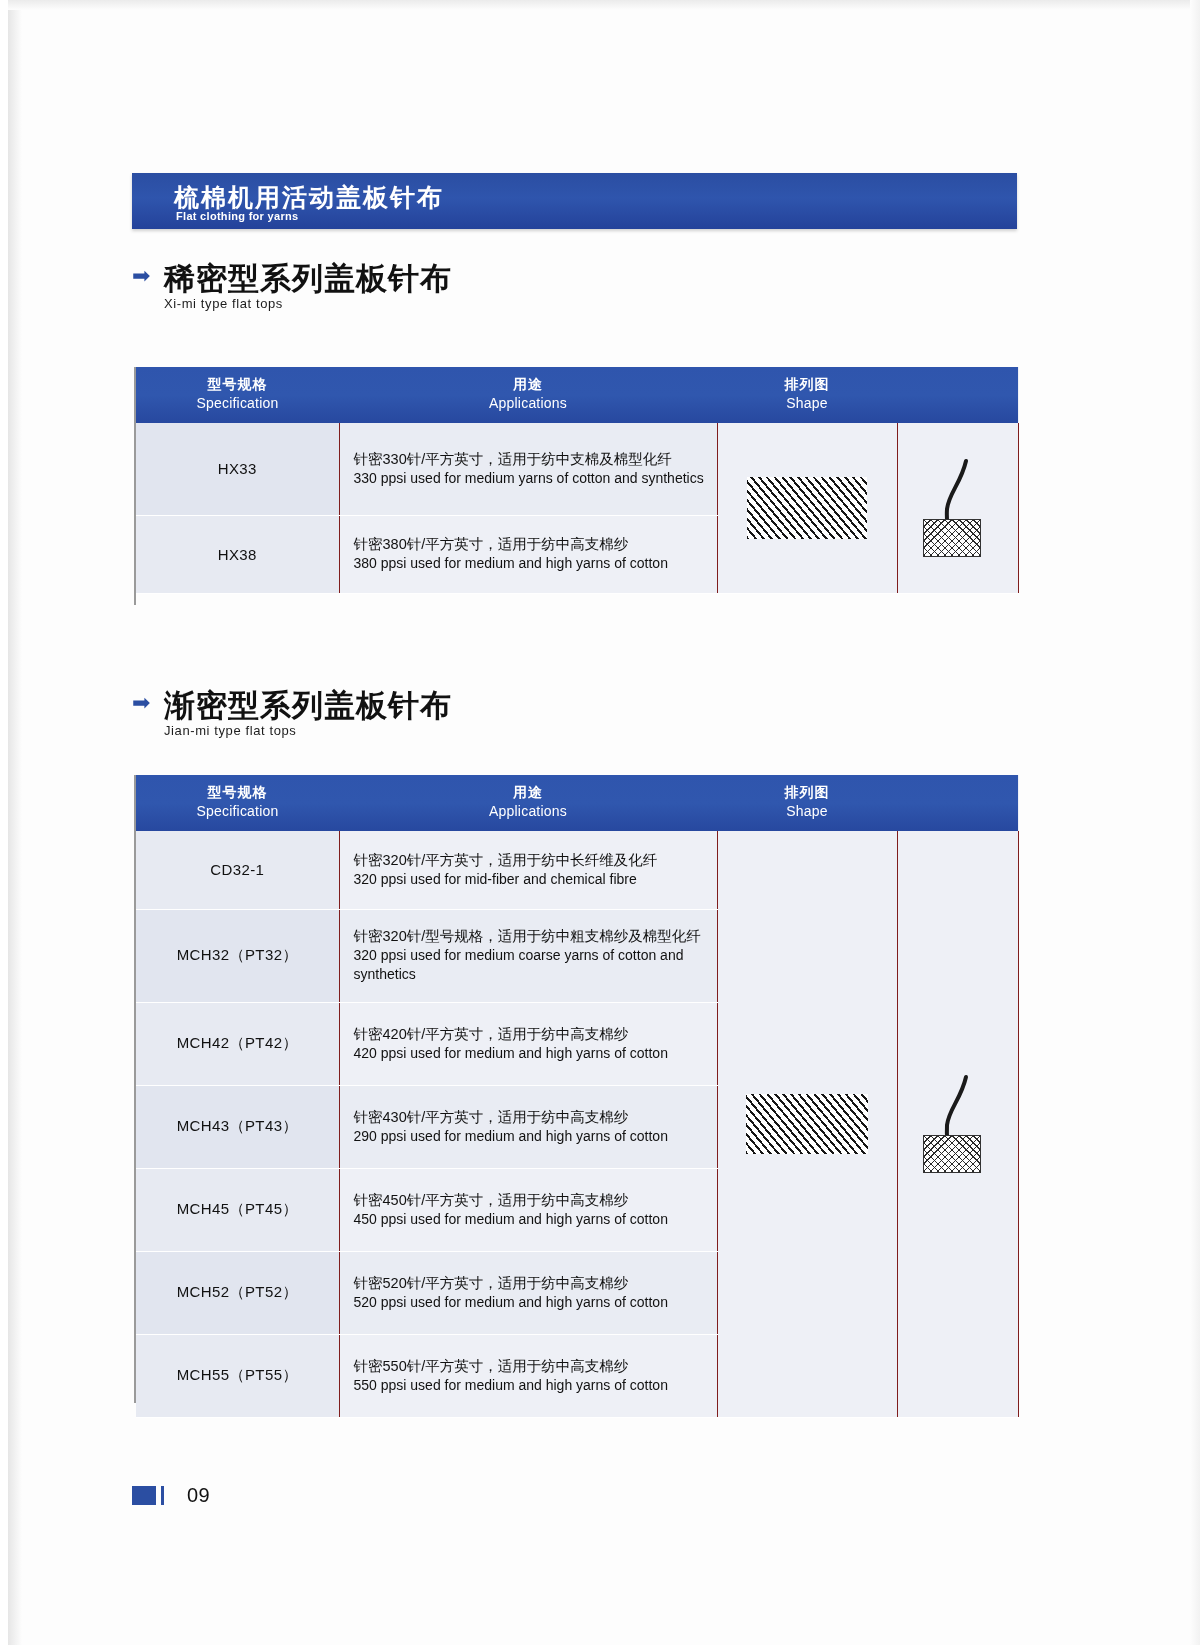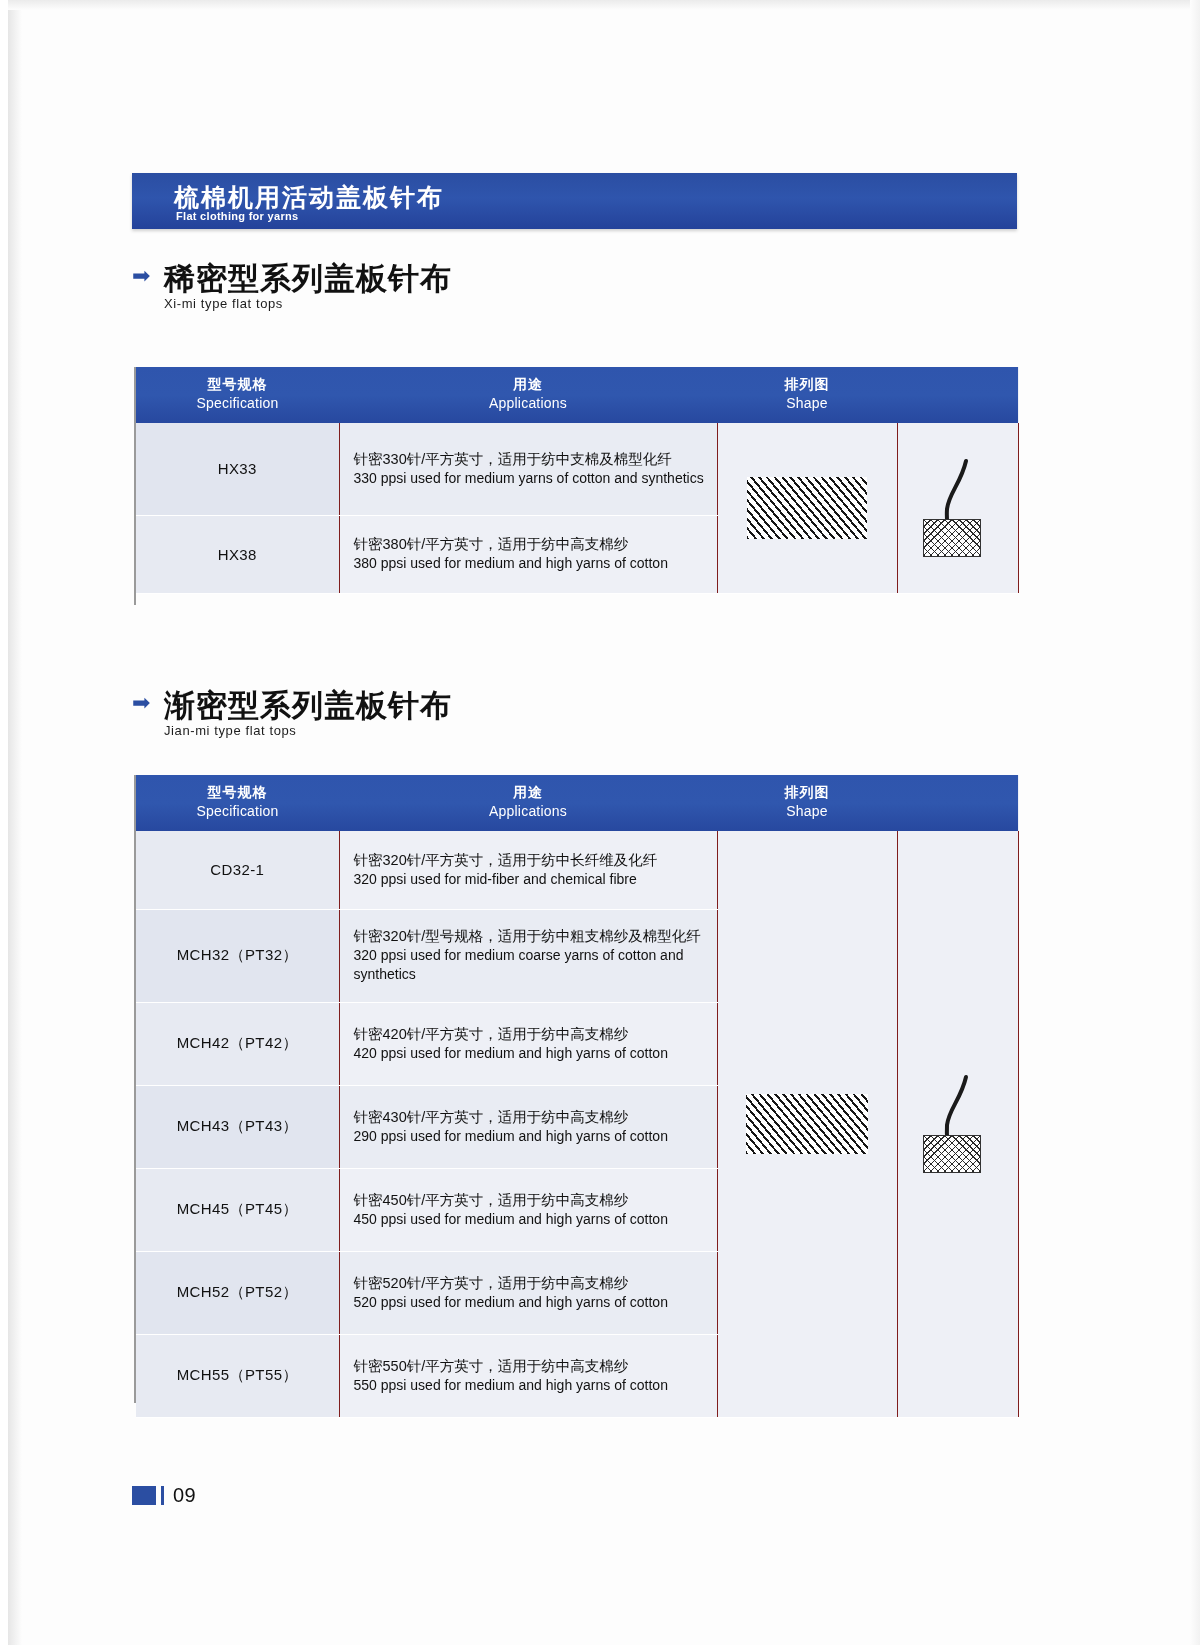--- a/index.html
+++ b/index.html
@@ -223,21 +223,21 @@
   }
   .footer-bar {
     width: 3px;
     height: 19px;
     background: #2b4ea2;
   }
   .footer-num {
     font-size: 20px;
     color: #111111;
     letter-spacing: 0.5px;
-    margin-left: 4px;
+    margin-left: 18px;
   }
 </style>
 </head>
 <body>
 
 <div class="page">
   <div class="scan-edge-left"></div>
   <div class="scan-edge-top"></div>
   <div class="scan-edge-right"></div>
 

